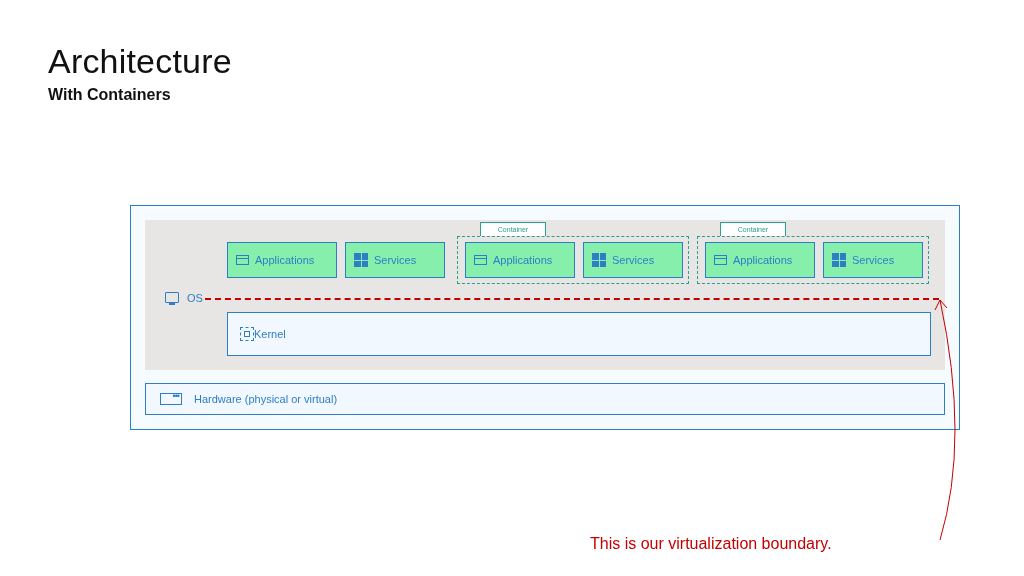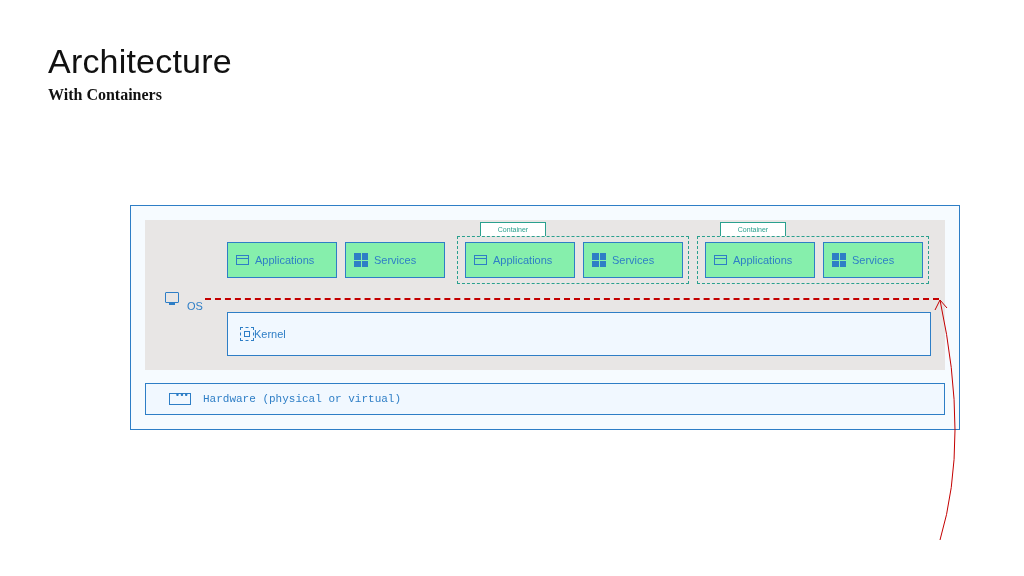--- a/index.html
+++ b/index.html
@@ -1,30 +1,30 @@
 <!DOCTYPE html>
 <html><head>
 <meta charset="utf-8">
 <style>
   * { box-sizing: border-box; margin: 0; padding: 0; }
   html, body { width: 1024px; height: 576px; background: #fff; font-family: "Segoe UI", Arial, sans-serif; overflow: hidden; }
   .page { position: relative; width: 1024px; height: 576px; }
 
   .title   { position: absolute; left: 48px; top: 42px; font-size: 34px; font-weight: 400; color: #111; letter-spacing: .2px; }
-  .subtitle{ position: absolute; left: 48px; top: 86px; font-size: 16px; font-weight: 700; color: #111; font-family: Liberation Serif, serif; }
+  .subtitle{ position: absolute; left: 48px; top: 86px; font-size: 16px; font-weight: 700; color: #111; }
 
   
   .outer { position: absolute; left: 130px; top: 205px; width: 830px; height: 225px;
            border: 1px solid #2e7ec6; background: #f6fbff; }
 
   
   .os-band { position: absolute; left: 14px; top: 14px; right: 14px; height: 150px; background: #e8e6e5; }
   .os-icon { position: absolute; left: 20px; top: 72px; width: 14px; height: 11px; border: 1px solid #2e7ec6; border-radius: 1px; }
   .os-icon::after { content:""; position:absolute; left:3px; right:3px; bottom:-3px; height:2px; background:#2e7ec6; }
-  .os-label { position: absolute; left: 42px; top: 72px; font-size: 11px; color: #2e7ec6; margin-top: 8px; }
+  .os-label { position: absolute; left: 42px; top: 72px; font-size: 11px; color: #2e7ec6; }
 
   
   .block { position: absolute; top: 22px; height: 36px; border: 1px solid #2e7ec6; background: #86efac;
            display: flex; align-items: center; padding-left: 8px; gap: 6px; }
   .block span { font-size: 11px; color: #2e7ec6; }
   .mini-window { width: 13px; height: 10px; border: 1px solid #2e7ec6; position: relative; }
   .mini-window::before { content:""; position:absolute; left:0; right:0; top:2px; height:1px; background:#2e7ec6; }
   .win-logo { width:14px; height:14px; display:grid; grid-template: 1fr 1fr / 1fr 1fr; gap:1px; }
   .win-logo i { background:#2e7ec6; display:block; }
 
@@ -51,21 +51,21 @@
   .kernel { position:absolute; left:82px; right:14px; top:92px; height:44px;
             border:1px solid #2e7ec6; background:#f1f8ff;
             display:flex; align-items:center; padding-left:12px; }
   .kernel span { font-size:11px; color:#2e7ec6; }
   .cpu-icon { width:14px; height:14px; border:1px dashed #2e7ec6; position:relative; }
   .cpu-icon::after { content:""; position:absolute; inset:3px; border:1px solid #2e7ec6; }
 
   
   .hw { position:absolute; left:14px; right:14px; bottom:14px; height:32px;
         border:1px solid #2e7ec6; background:#f1f8ff;
-        display:flex; align-items:center; padding-left:23px; gap:12px;font-family:Liberation Mono, monospace; }
+        display:flex; align-items:center; padding-left:14px; gap:12px; }
   .hw span { font-size:11px; color:#2e7ec6; }
   .hw-icon { width:22px; height:12px; border:1px solid #2e7ec6; position:relative; }
   .hw-icon::after { content:"•••"; position:absolute; right:2px; top:-3px; font-size:9px; color:#2e7ec6; letter-spacing:-1px; }
 
   
   .annot { position:absolute; left:590px; top:535px; font-size:16px; color:#c40000; }
   .arrow-svg { position:absolute; left:820px; top:290px; width:160px; height:260px; pointer-events:none; }
 </style>
 </head>
 <body>
@@ -140,13 +140,14 @@
       <div class="hw-icon"></div>
       <span>Hardware (physical or virtual)</span>
     </div>
   </div>
 
   <svg class="arrow-svg" viewBox="0 0 160 260">
     <path d="M 120 250 Q 150 150 120 10" fill="none" stroke="#c40000" stroke-width="1"></path>
     <path d="M 120 10 L 115 20 M 120 10 L 127 18" fill="none" stroke="#c40000" stroke-width="1"></path>
   </svg>
 
+  <div class="annot">This is our virtualization boundary.</div>
 </div>
 
 </body></html>

